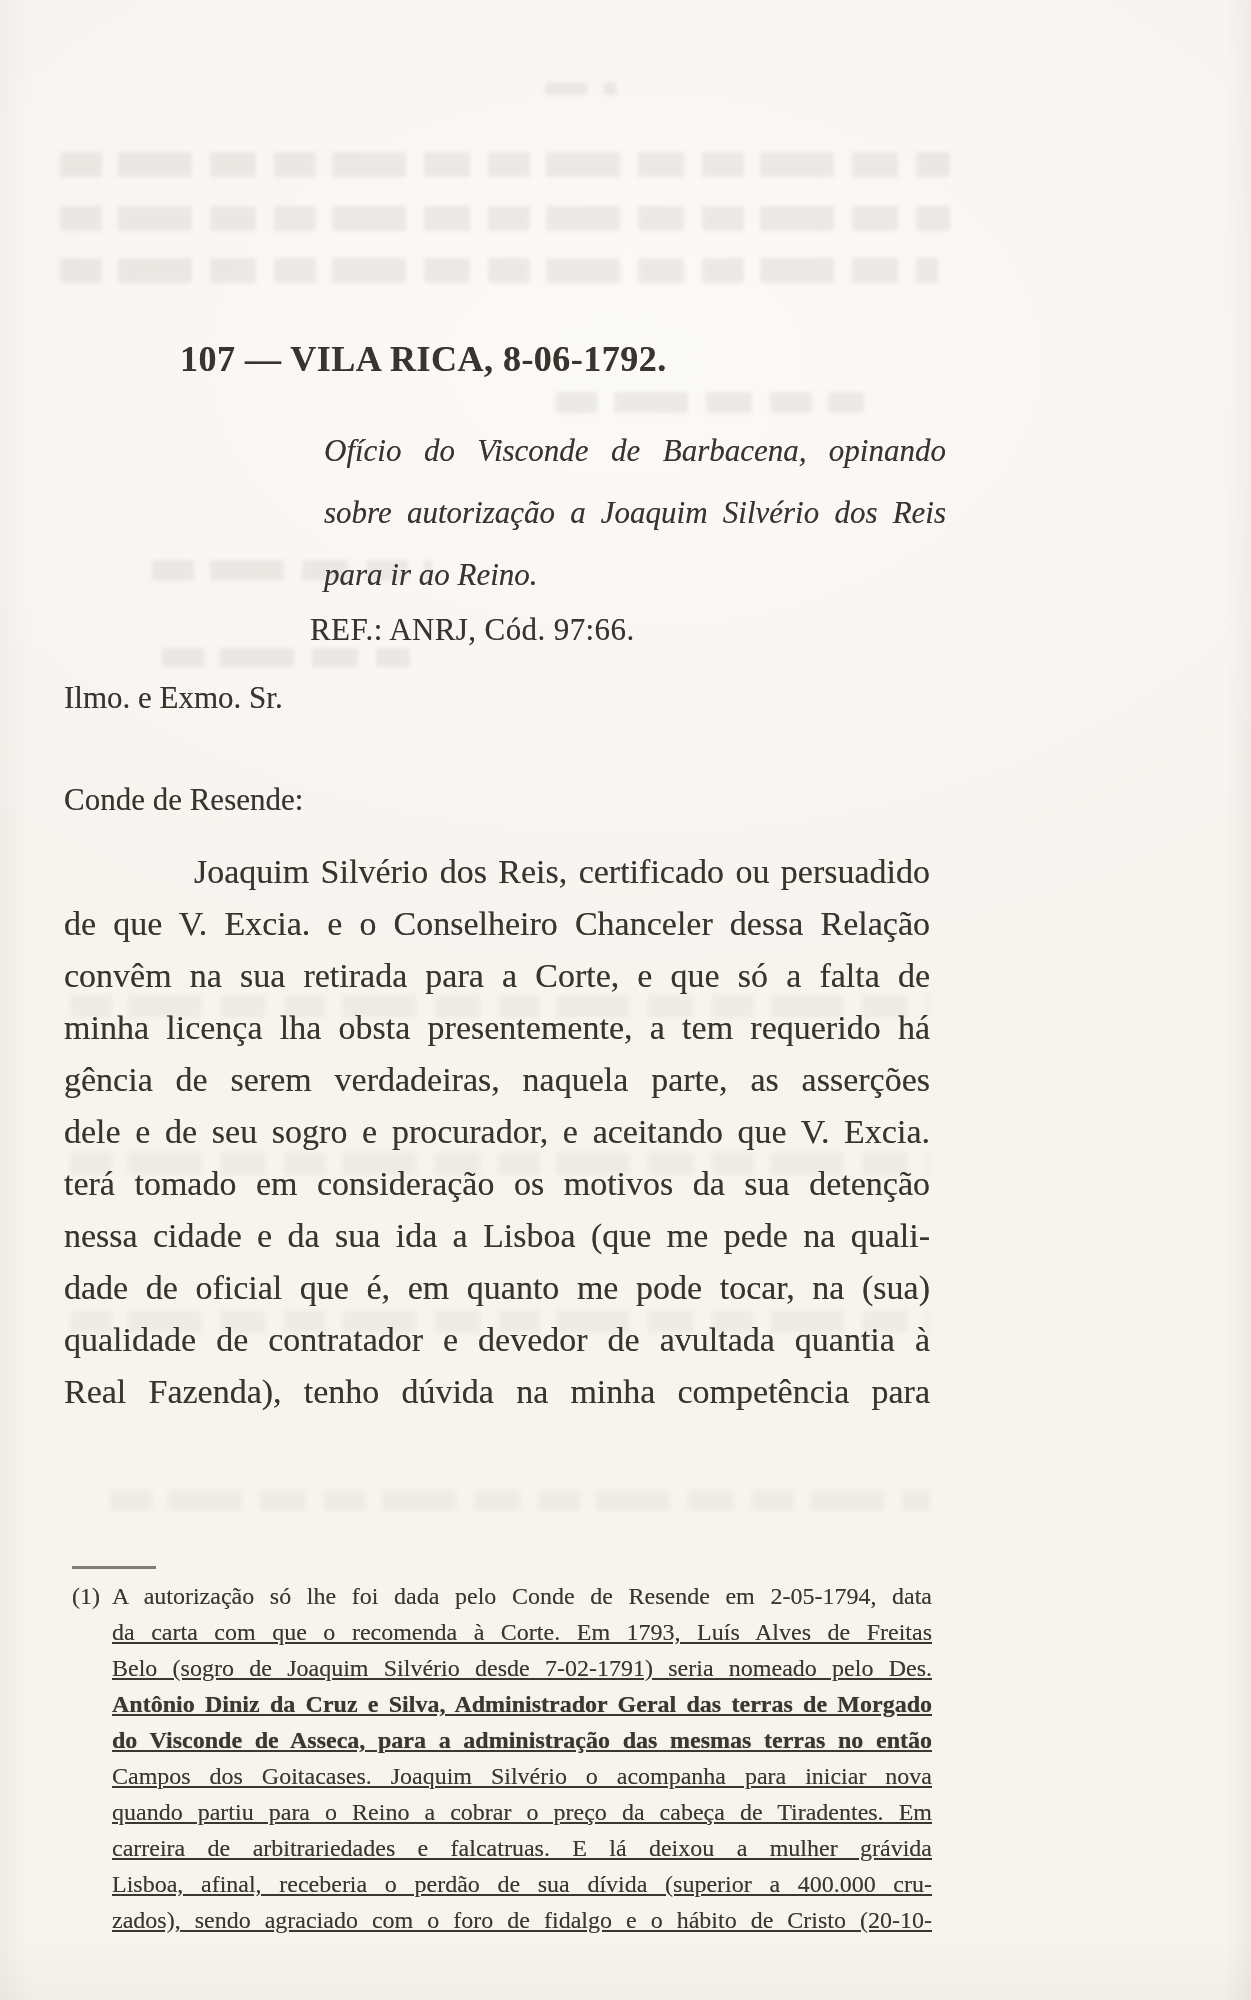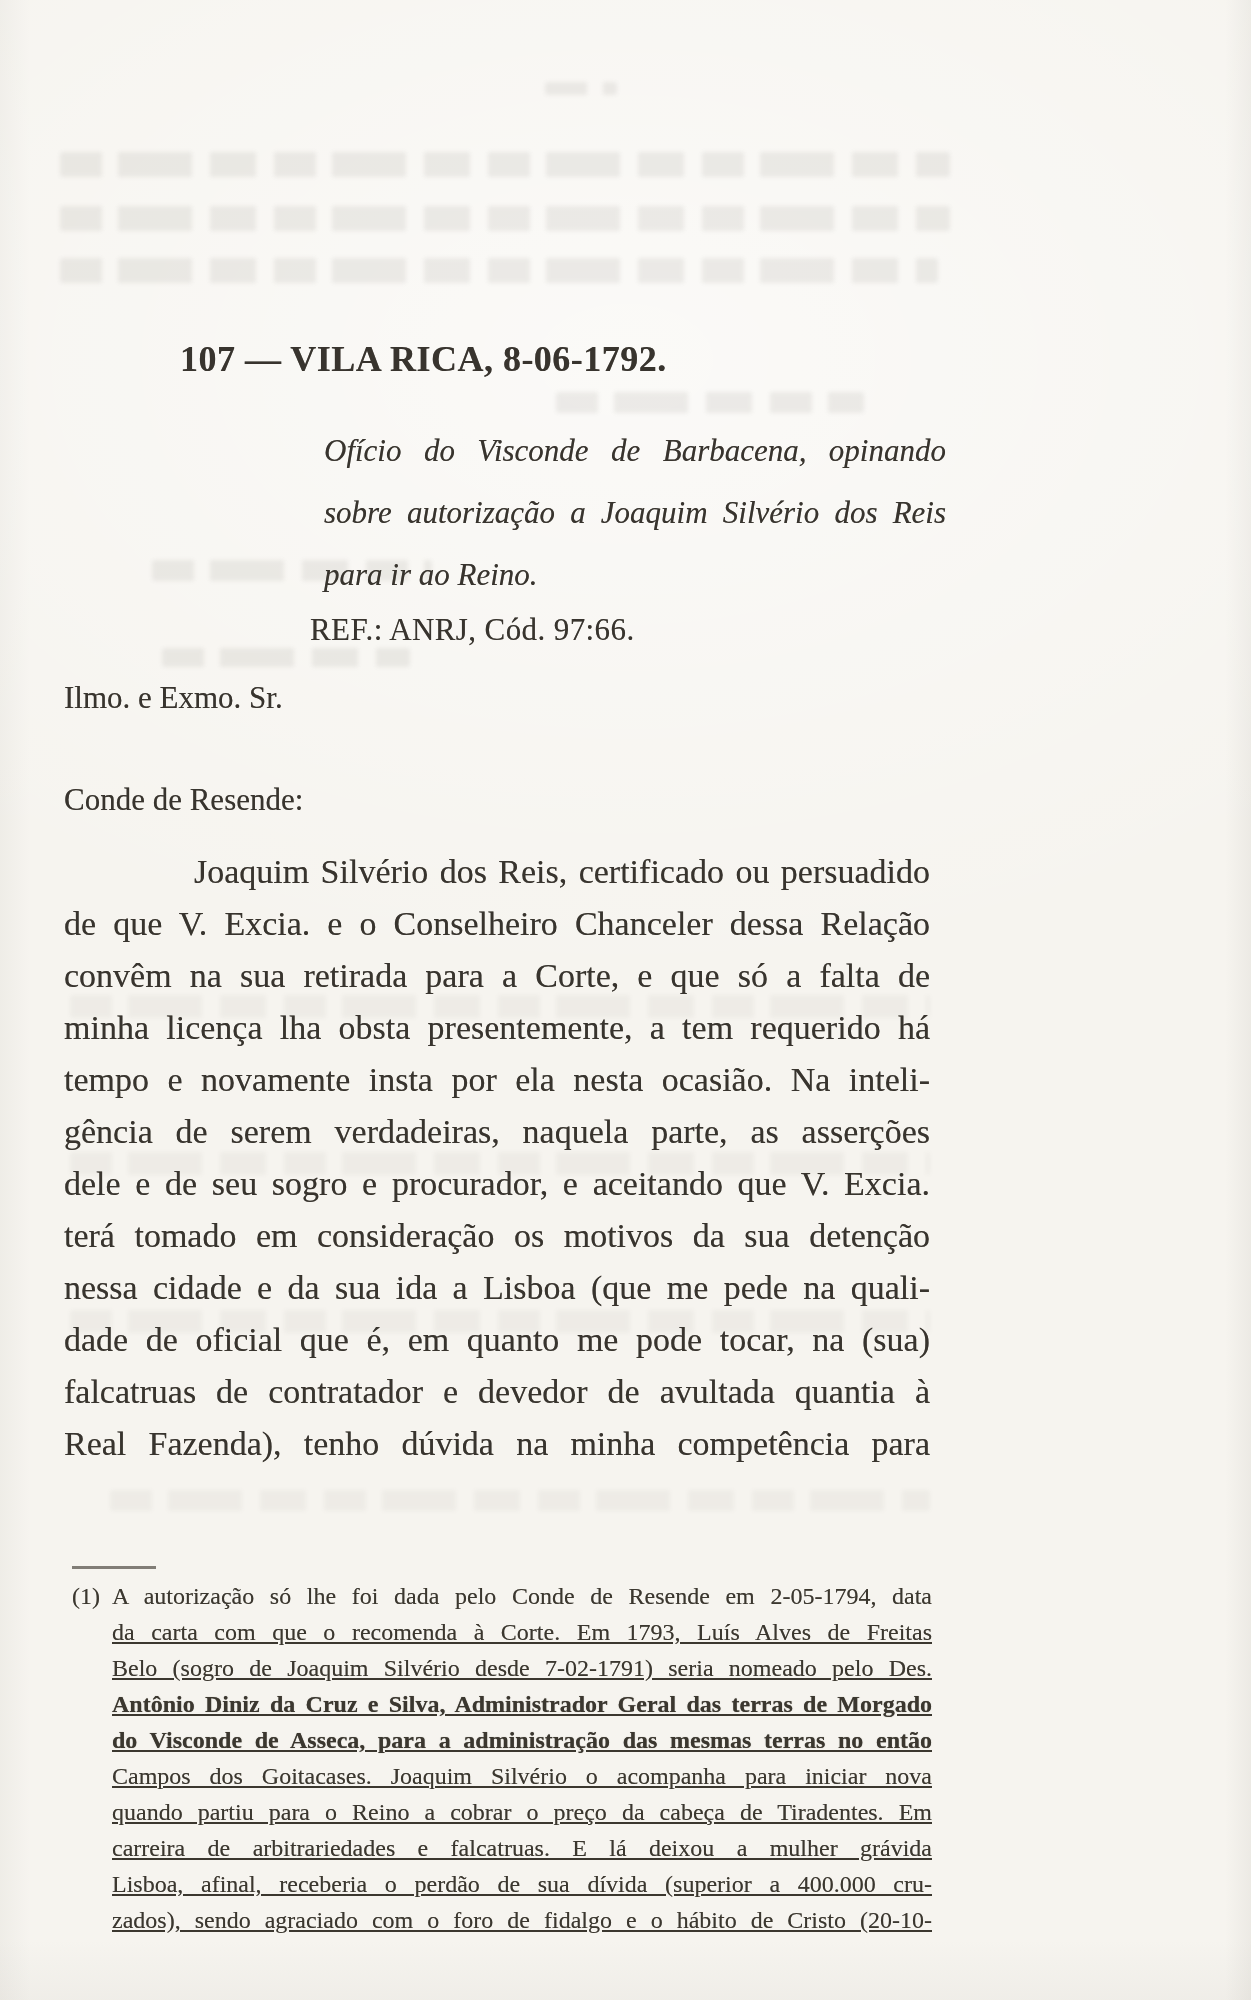--- a/index.html
+++ b/index.html
@@ -101,27 +101,26 @@
   <div class="reference ink">REF.: ANRJ, Cód. 97:66.</div>
 
   <div class="salutation1 ink">Ilmo. e Exmo. Sr.</div>
   <div class="salutation2 ink">Conde de Resende:</div>
 
   <div class="body-block ink">
     <div class="jline indent">Joaquim Silvério dos Reis, certificado ou persuadido</div>
     <div class="jline">de que V. Excia. e o Conselheiro Chanceler dessa Relação</div>
     <div class="jline">convêm na sua retirada para a Corte, e que só a falta de</div>
     <div class="jline">minha licença lha obsta presentemente, a tem requerido há</div>
-    <div class="jline">tempo e novamente insta por ela nesta ocasião. Na inteli-</div>
     <div class="jline">gência de serem verdadeiras, naquela parte, as asserções</div>
     <div class="jline">dele e de seu sogro e procurador, e aceitando que V. Excia.</div>
     <div class="jline">terá tomado em consideração os motivos da sua detenção</div>
     <div class="jline">nessa cidade e da sua ida a Lisboa (que me pede na quali-</div>
     <div class="jline">dade de oficial que é, em quanto me pode tocar, na (sua)</div>
-    <div class="jline">falcatruas de contratador e devedor de avultada quantia à</div>
+    <div class="jline">qualidade de contratador e devedor de avultada quantia à</div>
     <div class="jline">Real Fazenda), tenho dúvida na minha competência para</div>
   </div>
 
   <div class="footnote-rule"></div>
   <div class="footnote">
     <div class="jline">
       <span class="fn-marker">(1)</span><span>A autorização só lhe foi dada pelo Conde de Resende em 2-05-1794, data</span>
     </div>
     <div class="jline cont">da carta com que o recomenda à Corte. Em 1793, Luís Alves de Freitas</div>
     <div class="jline cont">Belo (sogro de Joaquim Silvério desde 7-02-1791) seria nomeado pelo Des.</div>

